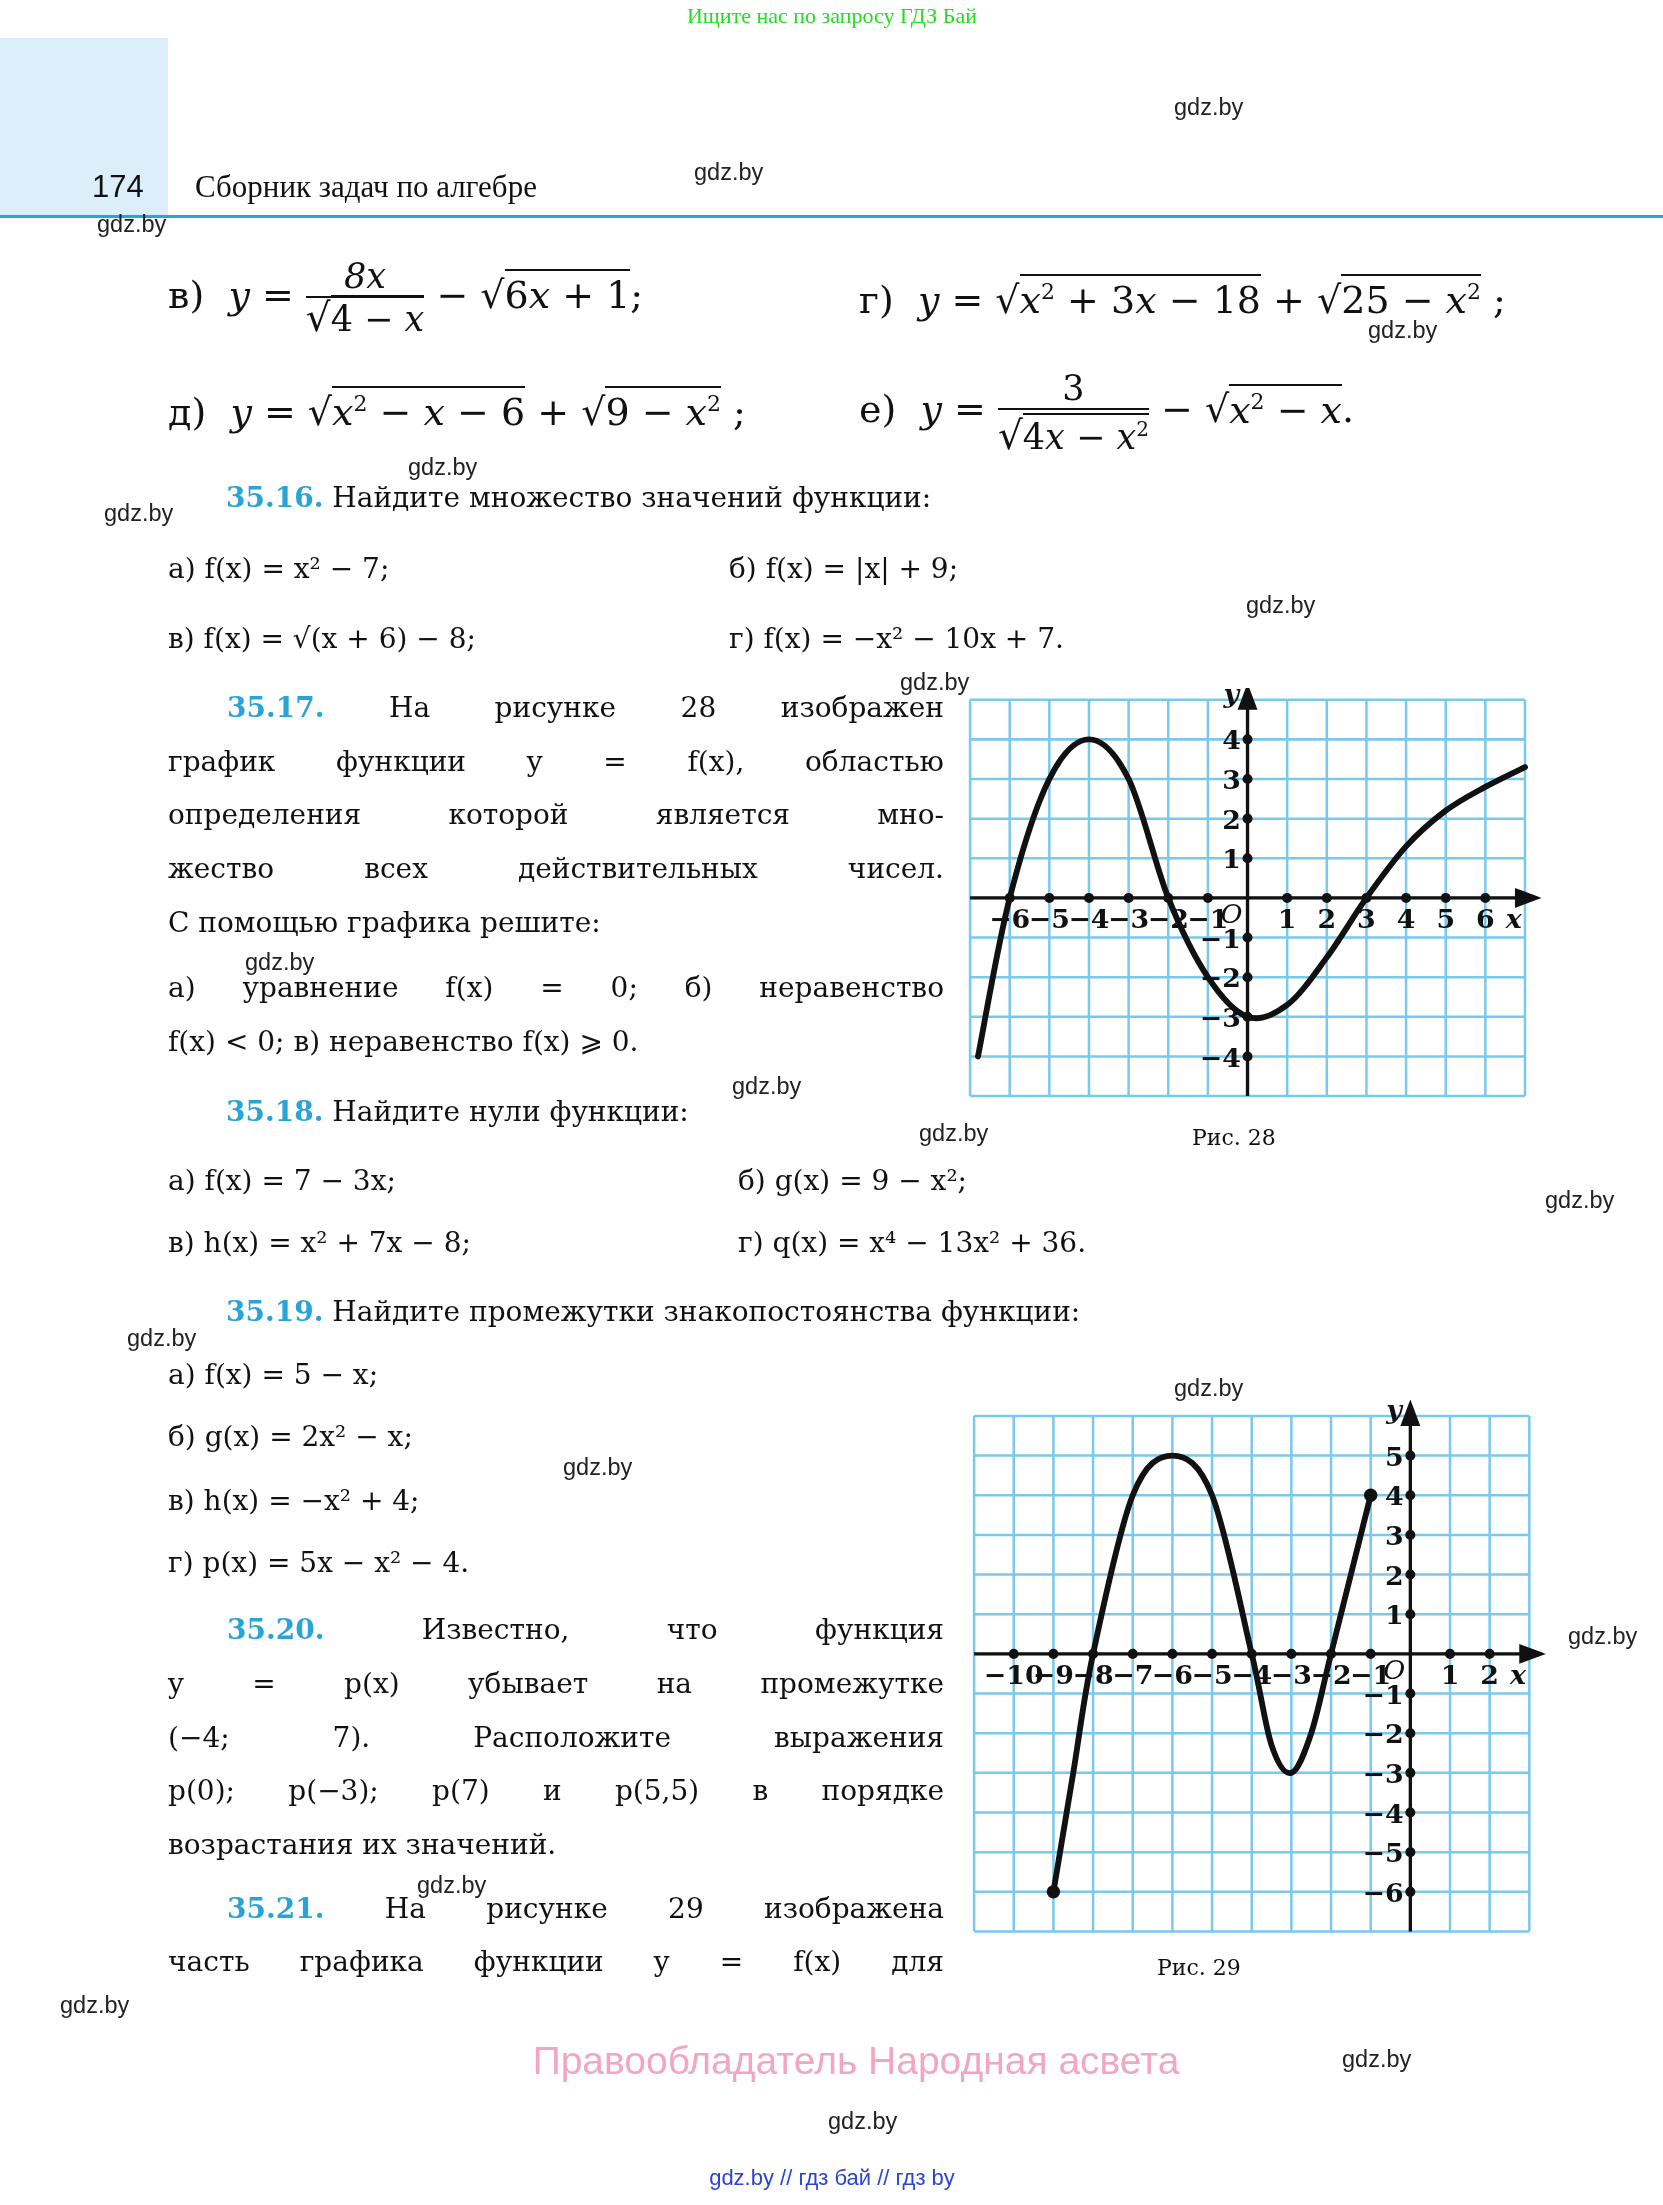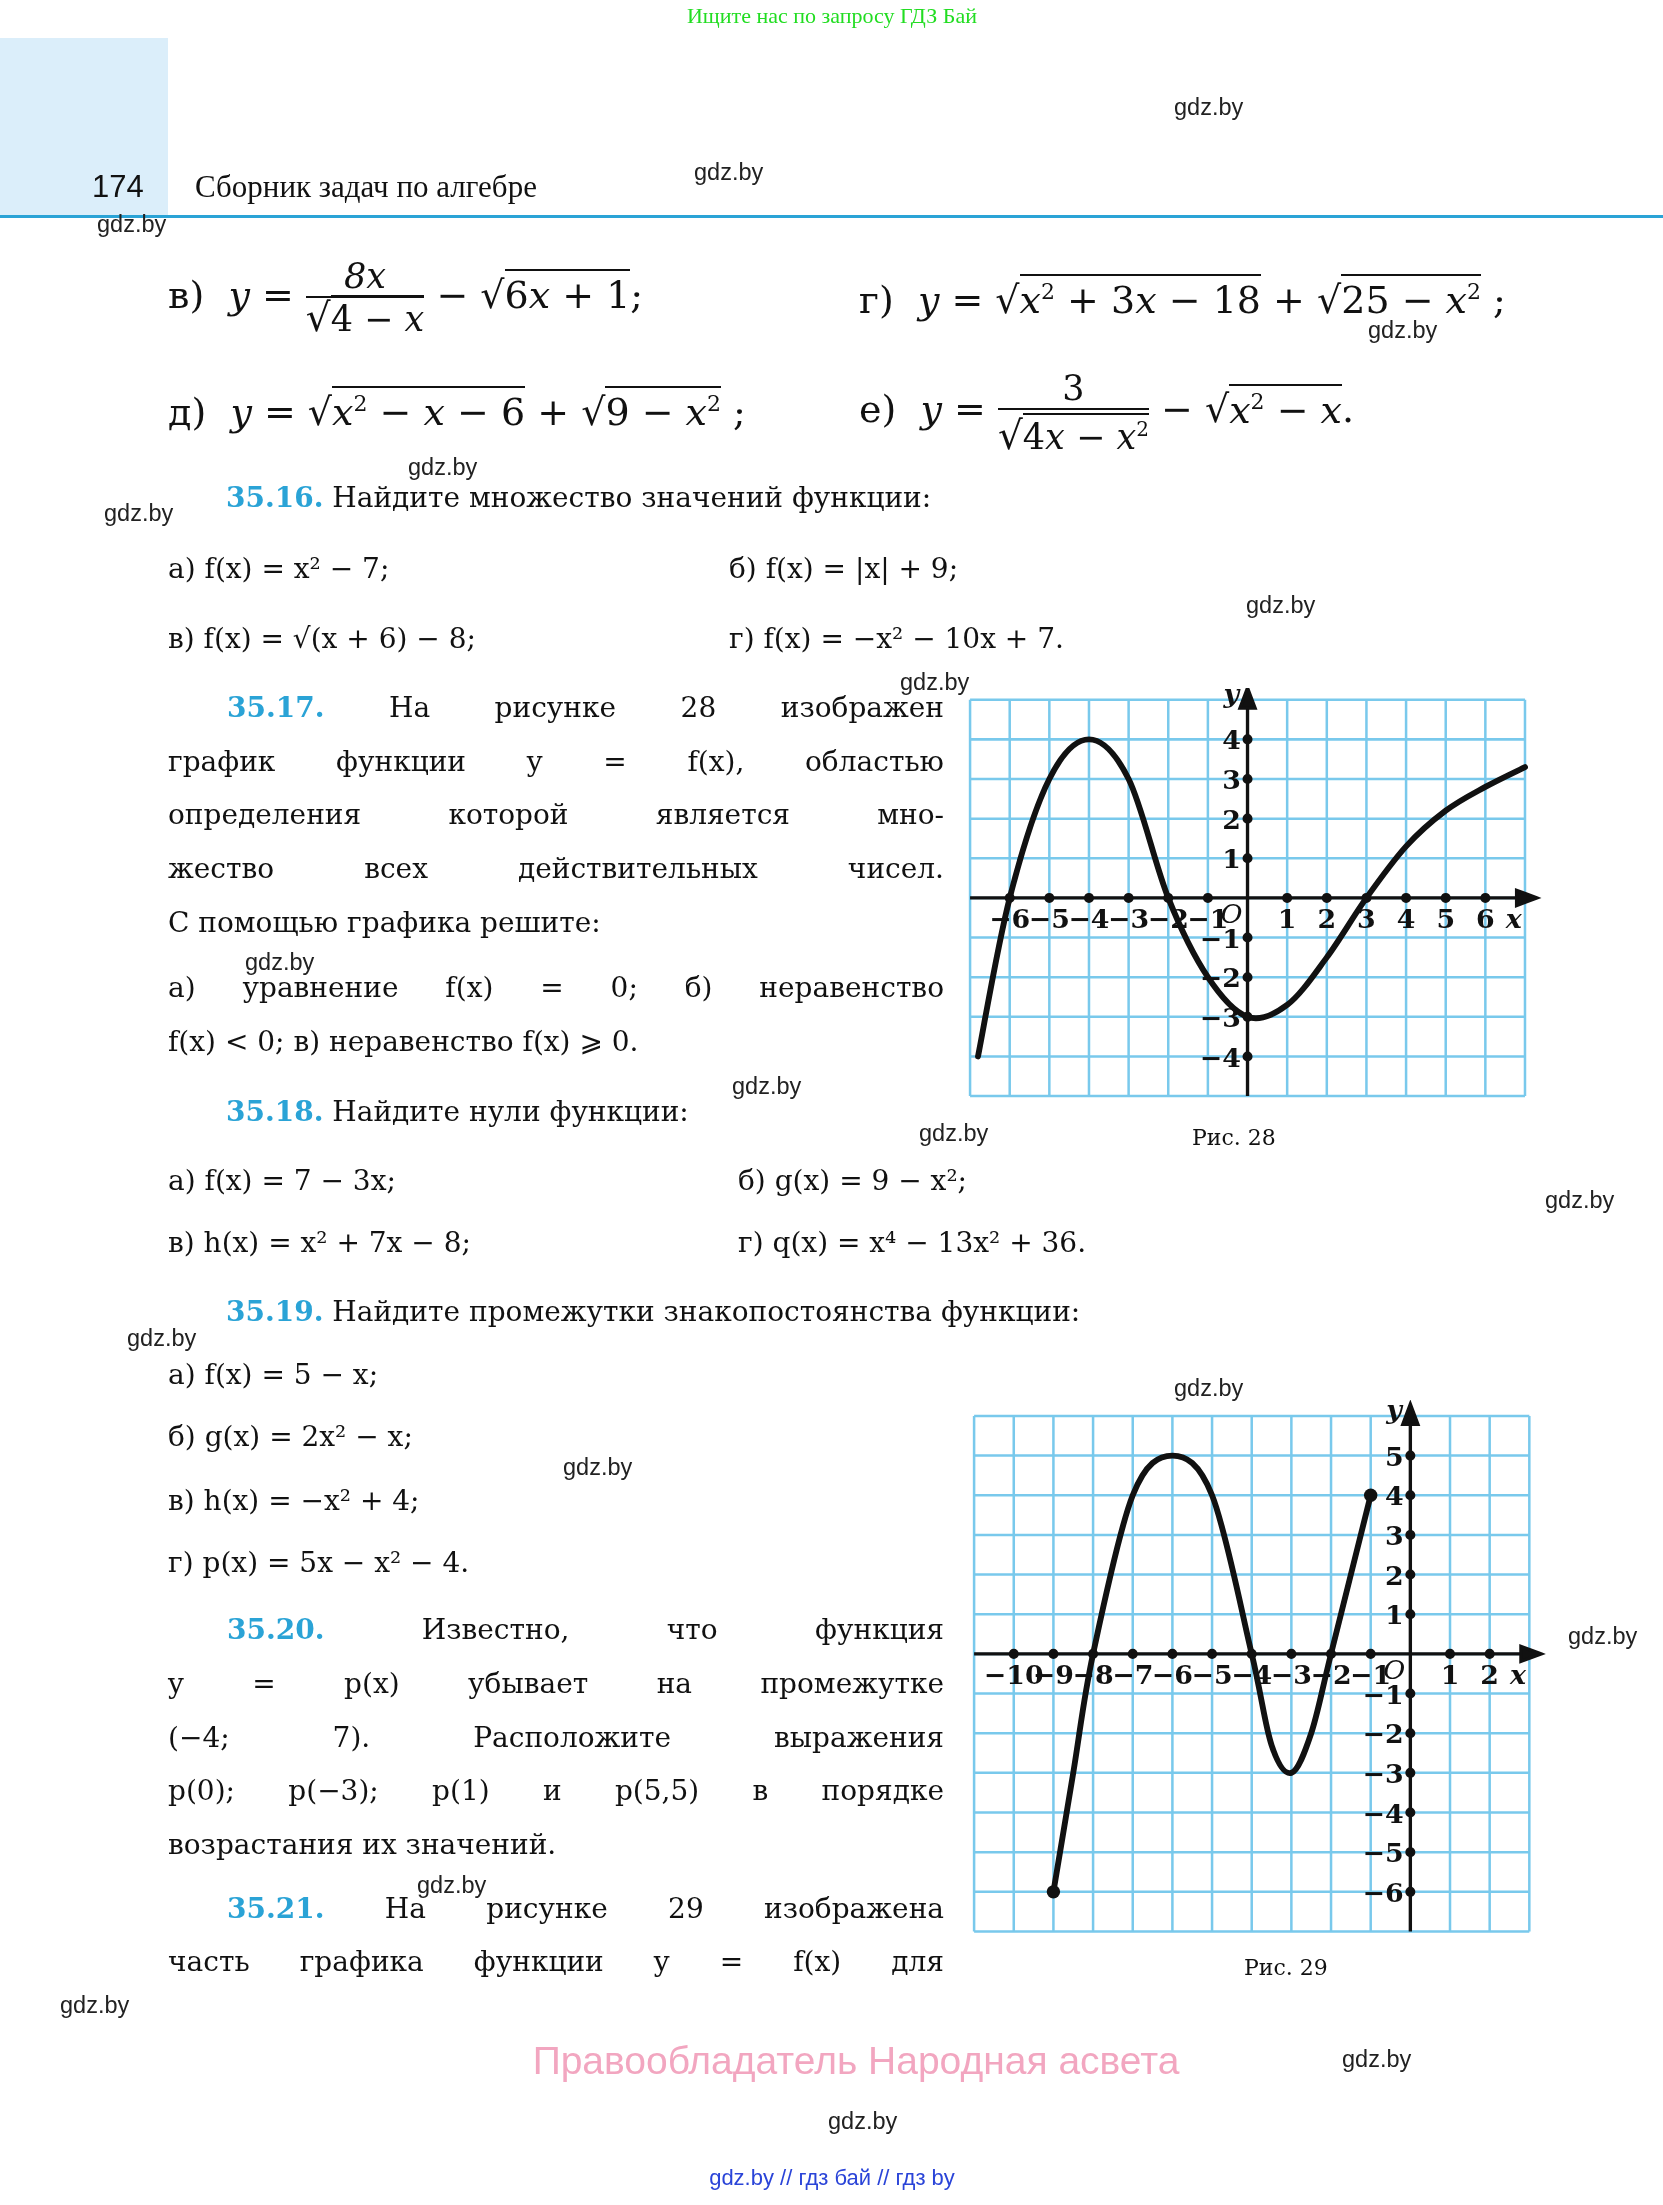--- a/index.html
+++ b/index.html
@@ -235,21 +235,21 @@
 <div class="line" style="left:168px;top:1546px">
   <span>г)</span>&nbsp;<span>p(x) = 5x − x² − 4.</span>
 </div>
 
 <div class="line just" style="left:168px;top:1613px;text-indent:59px">
   <span class="num">35.20.</span>
   <span>Известно, что функция</span>
 </div>
 <div class="line just" style="left:168px;top:1667px">y = p(x) убывает на промежутке</div>
 <div class="line just" style="left:168px;top:1721px">(−4; 7). Расположите выражения</div>
-<div class="line just" style="left:168px;top:1774px">p(0); p(−3); p(1) и p(5,5) в порядке</div>
+<div class="line just" style="left:168px;top:1774px">p(0); p(−3); p(7) и p(5,5) в порядке</div>
 <div class="line" style="left:168px;top:1828px">возрастания их значений.</div>
 
 <div class="line just" style="left:168px;top:1892px;text-indent:59px">
   <span class="num">35.21.</span>
   <span>На рисунке 29 изображена</span>
 </div>
 <div class="line just" style="left:168px;top:1945px">часть графика функции y = f(x) для</div>
 
 <svg class="abs" style="left:964px;top:1400px" width="587" height="545" viewBox="1150 1670 700 650">
   <g stroke="#79c9ec" stroke-width="3">
@@ -343,17 +343,17 @@
       <text x="1676.3" y="2002.8" text-anchor="end" font-style="italic" font-weight="normal">O</text>
       <text x="1820.1999999999998" y="2008.8" text-anchor="end" font-style="italic">x</text>
       <text x="1672.3" y="1693" text-anchor="end" font-style="italic">y</text>
     </g>
   <path id="curve29" fill="none" stroke="#111" stroke-width="7" stroke-linecap="round" d="M1256.6,2256.6 C1260.5416666666665,2232.95 1272.3666666666666,2162 1280.25,2114.7 C1288.1333333333334,2067.3999999999996 1292.075,2027.9833333333333 1303.9,1972.8 C1315.7250000000001,1917.6166666666666 1335.4333333333334,1823.0166666666667 1351.2,1783.6 C1366.9666666666667,1744.1833333333332 1382.7333333333333,1736.3 1398.5,1736.3 C1414.2666666666667,1736.3 1430.0333333333333,1744.1833333333332 1445.8,1783.6 C1461.5666666666666,1823.0166666666667 1481.2749999999999,1923.135 1493.1,1972.8 C1504.925,2022.465 1508.8666666666666,2057.94 1516.75,2081.59 C1524.6333333333334,2105.2400000000002 1532.5166666666669,2117.0649999999996 1540.4,2114.7 C1548.2833333333333,2112.335 1556.1666666666665,2091.05 1564.05,2067.4 C1571.9333333333334,2043.75 1575.875,2020.1 1587.7,1972.8 C1599.525,1925.5 1627.1166666666668,1815.1333333333332 1635,1783.6"></path>
   <g id="ends29" fill="#111">
       <circle cx="1256.6" cy="2256.6" r="8"></circle>
       <circle cx="1635" cy="1783.6" r="8"></circle>
     </g>
 </svg>
-<div class="abs caption" style="left:1244px;top:1955px">Рис. 29</div>
+<div class="abs caption" style="left:1157px;top:1955px">Рис. 29</div>
 
 <div class="abs footer-rights">Правообладатель Народная асвета</div>
 <div class="abs footer-links">gdz.by  //  гдз бай  //  гдз by</div>
 
 
 </body></html>

